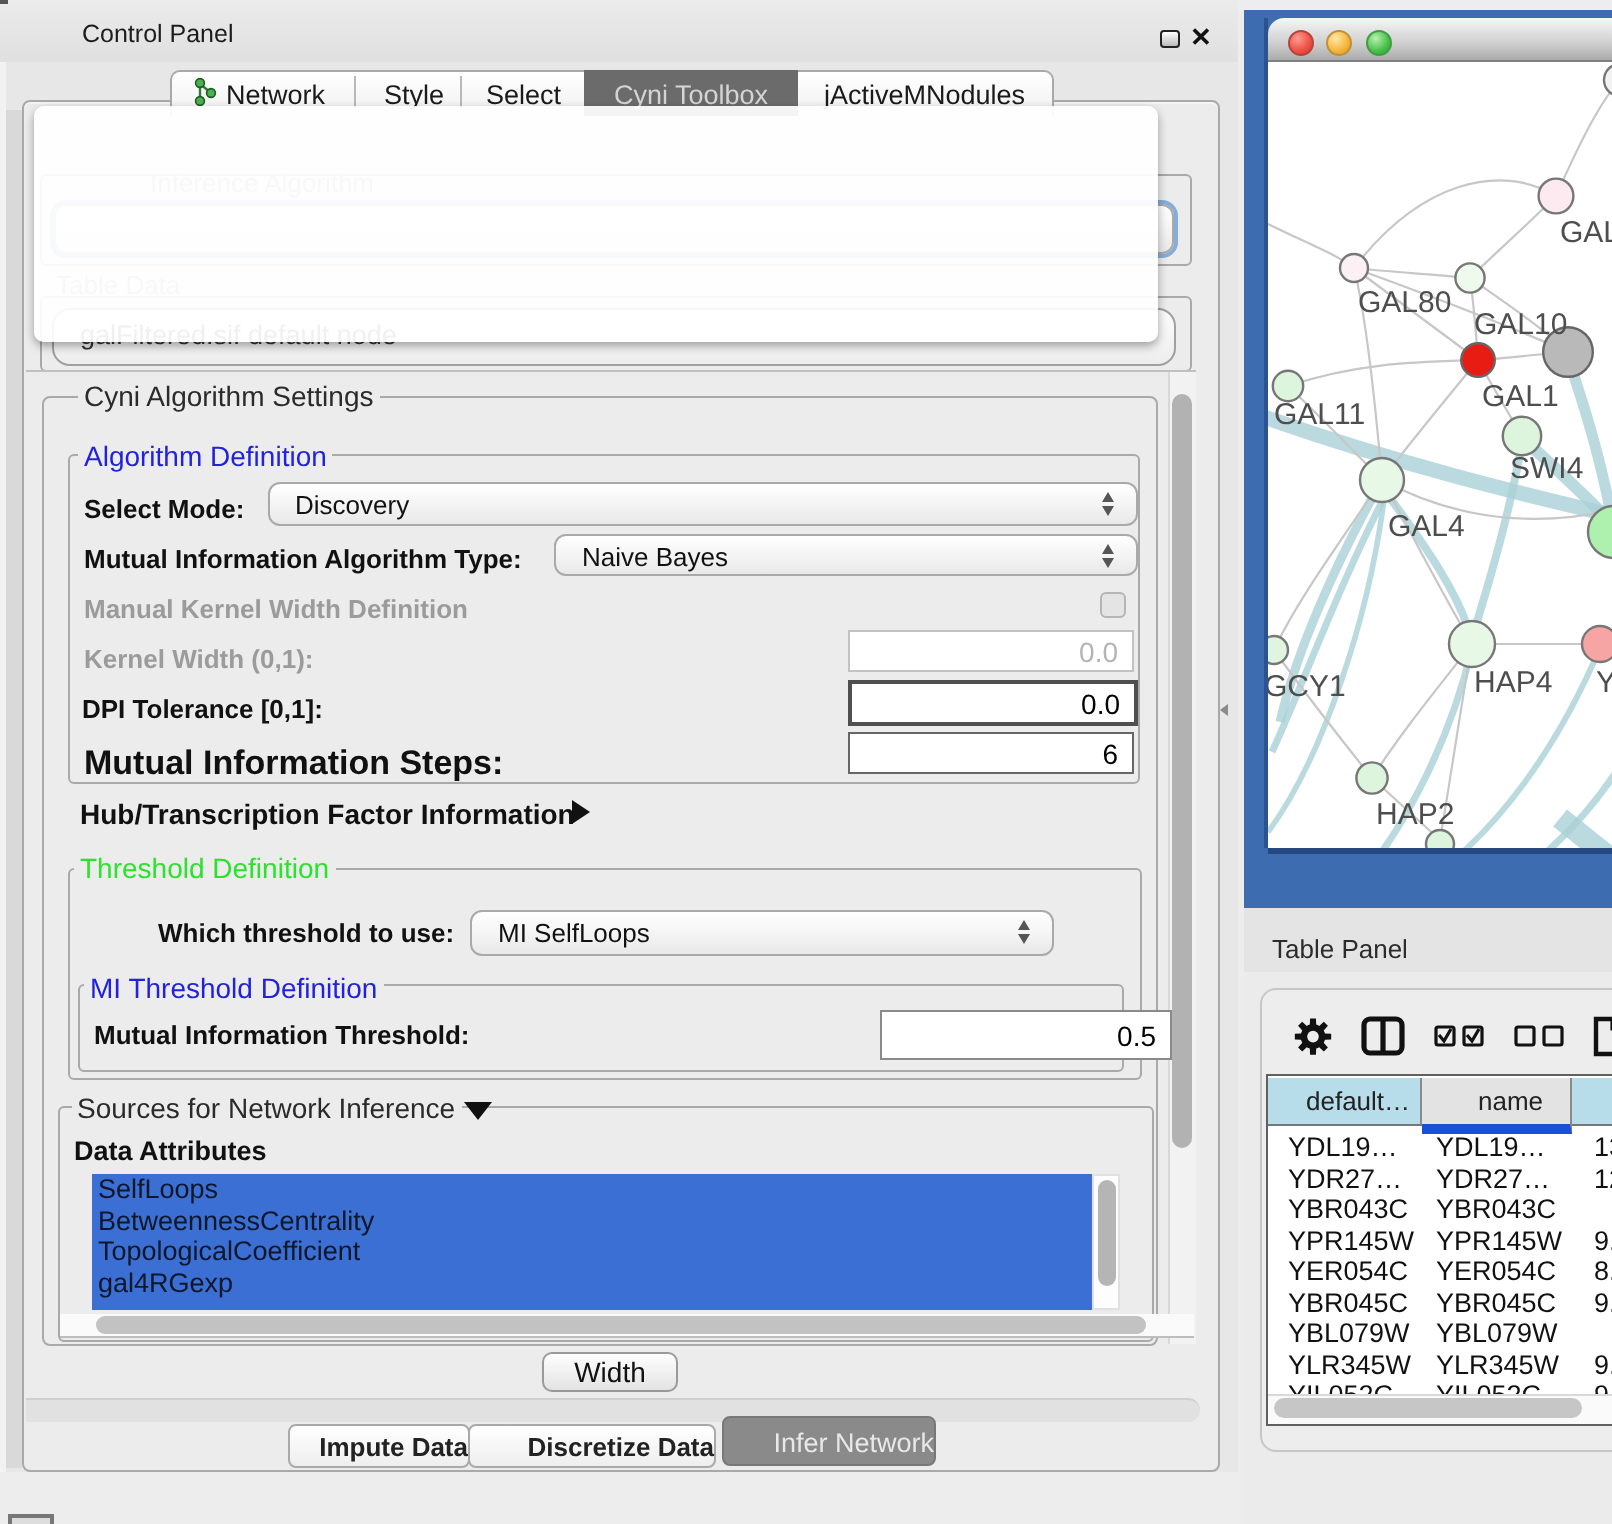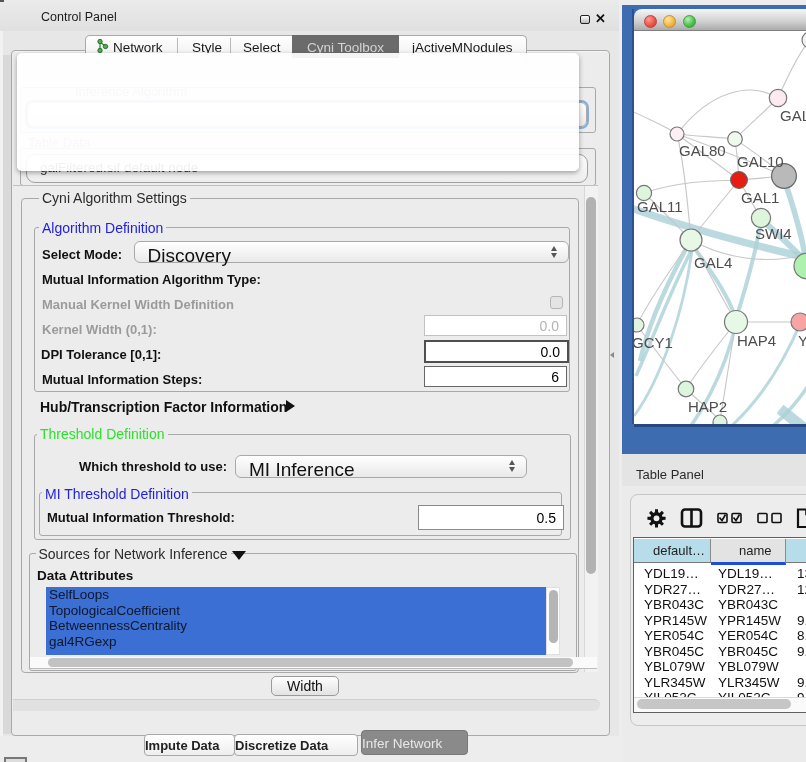--- a/index.html
+++ b/index.html
@@ -3,27 +3,27 @@
 <meta charset="utf-8">
 <style>
 html,body{margin:0;padding:0;}
 #page{position:relative;width:806px;height:762px;background:#ededed;font-family:"Liberation Sans",sans-serif;overflow:hidden;}
 .abs{position:absolute;}
 .b{font-weight:bold;}
 .gray{color:#9b9b9b;}
 .groupbox{position:absolute;border:1px solid #a9a9a9;border-radius:3px;}
 .glabel{position:absolute;background:#ececec;padding:0 3px;font-size:14px;line-height:15px;}
 .combo{position:absolute;border:1px solid #a9a9a9;border-radius:6px;background:linear-gradient(#ffffff,#e9e9e9);box-shadow:inset 0 1px 0 #fff;}
-.combo .ctext{position:absolute;left:13px;top:3px;font-size:19px;color:#111;}
+.combo .ctext{position:absolute;left:13px;top:3px;font-size:13px;color:#111;}
 .stepper{position:absolute;right:9px;top:3px;width:9px;height:14px;}
 .stepper:before{content:"";position:absolute;left:1px;top:1px;border-left:3.5px solid transparent;border-right:3.5px solid transparent;border-bottom:5px solid #555;}
 .stepper:after{content:"";position:absolute;left:1px;bottom:1px;border-left:3.5px solid transparent;border-right:3.5px solid transparent;border-top:5px solid #555;}
 .input{position:absolute;background:#fff;border:1px solid #9a9a9a;font-size:14px;text-align:right;}
 .input span{position:absolute;right:7px;top:2px;}
-.btab{position:absolute;top:712px;height:22px;background:linear-gradient(#ffffff,#eeeeee);border:1px solid #a9a9a9;border-radius:4px;font-size:13px;font-weight:bold;color:#222;text-align:left;box-sizing:border-box;line-height:21px;margin-top:22px;}
+.btab{position:absolute;top:712px;height:22px;background:linear-gradient(#ffffff,#eeeeee);border:1px solid #a9a9a9;border-radius:4px;font-size:13px;font-weight:bold;color:#222;text-align:right;box-sizing:border-box;line-height:21px;}
 .lrow{height:15.5px;font-size:13.5px;color:#0f172a;padding-left:3px;line-height:15.5px;white-space:nowrap;}
 </style>
 </head>
 <body>
 <div id="page">
 
 <div class="abs" style="left:0;top:0;width:619px;height:736px;background:#e9e9e9;border-radius:0 0 6px 6px;border-bottom:1px solid #c9c9c9;box-sizing:border-box;"></div>
 
 <div class="abs" style="left:0;top:0;width:619px;height:31px;background:linear-gradient(#ebebeb,#e0e0e0);border-bottom:1px solid #c4c4c4;"></div>
 <div class="abs" style="left:0;top:0;width:4px;height:2px;background:#555;"></div>
@@ -72,61 +72,65 @@
 
 <div class="groupbox" style="left:33.5px;top:227px;width:534px;height:163px;"></div>
 <div class="glabel" style="left:39px;top:221px;color:#2222dd;">Algorithm Definition</div>
 
 <div class="abs b" style="left:42px;top:247px;font-size:13px;color:#111;">Select Mode:</div>
 <div class="combo" style="left:133.5px;top:241px;width:433.5px;height:20px;">
   <div class="ctext">Discovery</div>
       <div class="stepper"></div>
 </div>
 <div class="abs b" style="left:42px;top:272px;font-size:13px;color:#111;">Mutual Information Algorithm Type:</div>
+<div class="combo" style="left:277px;top:267px;width:290px;height:19px;">
+  <div class="ctext">Naive Bayes</div>
+      <div class="stepper"></div>
+</div>
 <div class="abs b gray" style="left:42px;top:297px;font-size:13px;">Manual Kernel Width Definition</div>
 <div class="abs" style="left:550px;top:296px;width:11px;height:11px;border:1px solid #b5b5b5;border-radius:3px;background:#e4e4e4;"></div>
 <div class="abs b gray" style="left:42px;top:322px;font-size:13px;">Kernel Width (0,1):</div>
 <div class="input" style="left:424px;top:315px;width:141px;height:19px;border-color:#c2c2c2;">
       <span style="color:#b4b4b4;">0.0</span>
     </div>
 <div class="abs b" style="left:41px;top:347px;font-size:13px;color:#111;">DPI Tolerance [0,1]:</div>
 <div class="input" style="left:424px;top:340px;width:141px;height:19px;border:2px solid #4f4f4f;">
       <span style="color:#000;">0.0</span>
     </div>
-<div class="abs b" style="left:42px;top:372px;font-size:13px;color:#111;">Mutual Information Steps:</div>
+<div class="abs b" style="left:42px;top:372px;font-size:17px;color:#111;">Mutual Information Steps:</div>
 <div class="input" style="left:424px;top:366px;width:141px;height:19px;border-color:#666;">
       <span style="color:#000;">6</span>
     </div>
 
 <div class="abs b" style="left:40px;top:399px;font-size:14px;color:#111;">Hub/Transcription Factor Information</div>
 <div class="abs" style="left:286px;top:400px;width:0;height:0;border-top:6px solid transparent;border-bottom:6px solid transparent;border-left:9px solid #111;"></div>
 
 <div class="groupbox" style="left:34px;top:434px;width:535px;height:104px;"></div>
 <div class="glabel" style="left:37px;top:427px;color:#2ae32a;">Threshold Definition</div>
 <div class="abs b" style="left:79px;top:459px;font-size:13px;color:#111;">Which threshold to use:</div>
 <div class="combo" style="left:235px;top:455px;width:290px;height:21px;">
-  <div class="ctext">MI Inference</div>
+  <div class="ctext">MI SelfLoops</div>
       <div class="stepper"></div>
 </div>
 <div class="groupbox" style="left:39px;top:492px;width:521px;height:42px;"></div>
 <div class="glabel" style="left:42px;top:487px;color:#2222dd;">MI Threshold Definition</div>
 <div class="abs b" style="left:47px;top:510px;font-size:13px;color:#111;">Mutual Information Threshold:</div>
-<div class="input" style="left:418px;top:505px;width:144px;height:23px;border-color:#8a8a8a;">
+<div class="input" style="left:440px;top:505px;width:144px;height:23px;border-color:#8a8a8a;">
       <span style="color:#000;top:4px;">0.5</span>
     </div>
 
 <div class="groupbox" style="left:29px;top:553px;width:546px;height:116px;"></div>
 <div class="glabel" style="left:35.5px;top:547px;color:#2b2b2b;">Sources for Network Inference</div>
 <div class="abs" style="left:232px;top:551px;width:0;height:0;border-left:7px solid transparent;border-right:7px solid transparent;border-top:9px solid #111;"></div>
 <div class="abs b" style="left:37px;top:568px;font-size:13.5px;color:#111;">Data Attributes</div>
 
 <div class="abs" style="left:46px;top:587px;width:500px;height:68px;background:#3b6fd3;overflow:hidden;">
   <div class="lrow">SelfLoops</div>
+  <div class="lrow">BetweennessCentrality</div>
   <div class="lrow">TopologicalCoefficient</div>
-  <div class="lrow">BetweennessCentrality</div>
   <div class="lrow">gal4RGexp</div>
   <div class="lrow">&nbsp;</div>
 </div>
 <div class="abs" style="left:546px;top:587px;width:14px;height:68px;background:#fdfdfd;border:1px solid #e0e0e0;box-sizing:border-box;"></div>
 <div class="abs" style="left:548.5px;top:590px;width:9px;height:53px;background:#b5b5b5;border-radius:5px;"></div>
 <div class="abs" style="left:30px;top:657px;width:567px;height:12px;background:#fafafa;border-bottom:1px solid #bdbdbd;box-sizing:border-box;"></div>
 <div class="abs" style="left:48px;top:658px;width:525px;height:9px;background:#c2c2c2;border-radius:4.5px;"></div>
 
 <div class="abs" style="left:271px;top:676px;width:68px;height:20px;border:1px solid #9a9a9a;border-radius:5px;background:linear-gradient(#fefefe,#e3e3e3);font-size:14px;color:#111;text-align:center;line-height:19px;box-sizing:border-box;">Width</div>
 
@@ -247,21 +251,21 @@
     <rect x="126" y="5.5" width="9" height="9" rx="1" stroke-width="1.6"></rect>
     <path d="M 152,1.5 L 160,1.5 L 165,6.5 L 165,19 L 152,19 Z" stroke-width="2.2"></path>
         <path d="M 160,1.5 L 160,6.5 L 165,6.5" stroke-width="1.6"></path>
   </g>
 </svg>
 
 <div class="abs" style="left:632.5px;top:537px;width:174px;height:176px;background:#fff;border-left:1.5px solid #606060;border-top:1.5px solid #606060;border-bottom:1.5px solid #606060;box-sizing:border-box;"></div>
 <div class="abs" style="left:634px;top:539px;width:76px;height:23px;background:#b7dcea;border-right:1px solid #8a8a8a;border-bottom:1px solid #777;font-size:13px;color:#222;line-height:23px;">
       <span style="position:absolute;left:19px;">default…</span>
     </div>
-<div class="abs" style="left:711px;top:539px;width:74px;height:23px;background:#e3e3e3;border-right:1px solid #8a8a8a;border-bottom:3px solid #1d4ed8;font-size:13px;color:#222;line-height:23px;">
+<div class="abs" style="left:711px;top:539px;width:74px;height:23px;background:#e3e3e3;border-right:1px solid #8a8a8a;border-bottom:5px solid #1d4ed8;font-size:13px;color:#222;line-height:23px;">
       <span style="position:absolute;left:28px;">name</span>
     </div>
 <div class="abs" style="left:786px;top:539px;width:20px;height:23px;background:#b7dcea;border-bottom:1px solid #777;font-size:13px;color:#222;"></div>
 <div class="abs" style="left:637px;top:563px;width:169px;height:134px;overflow:hidden;font-size:13.5px;color:#111;">
       <div style="height:3px;"></div>
   <div style="height:15.5px;">
         <span style="position:absolute;left:7px;">YDL19…</span>
         <span style="position:absolute;left:81px;">YDL19…</span>
         <span style="position:absolute;left:160px;">13</span>
       </div>

